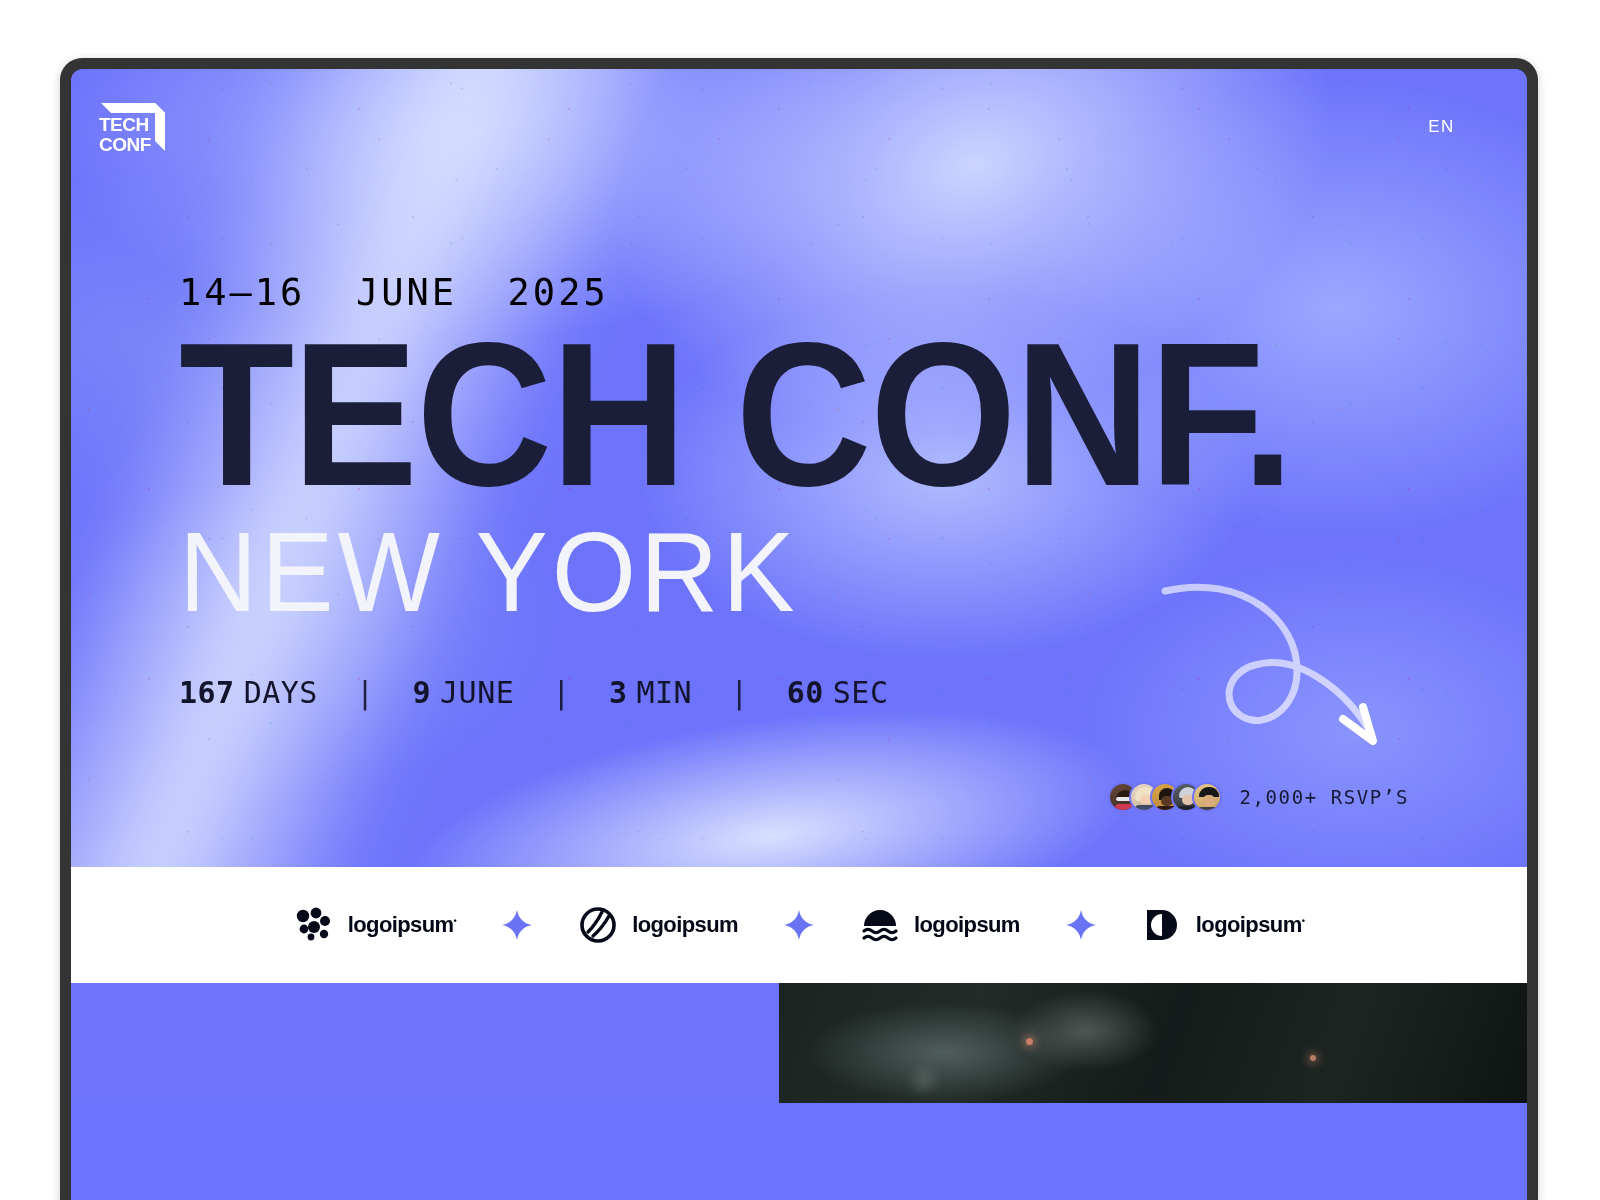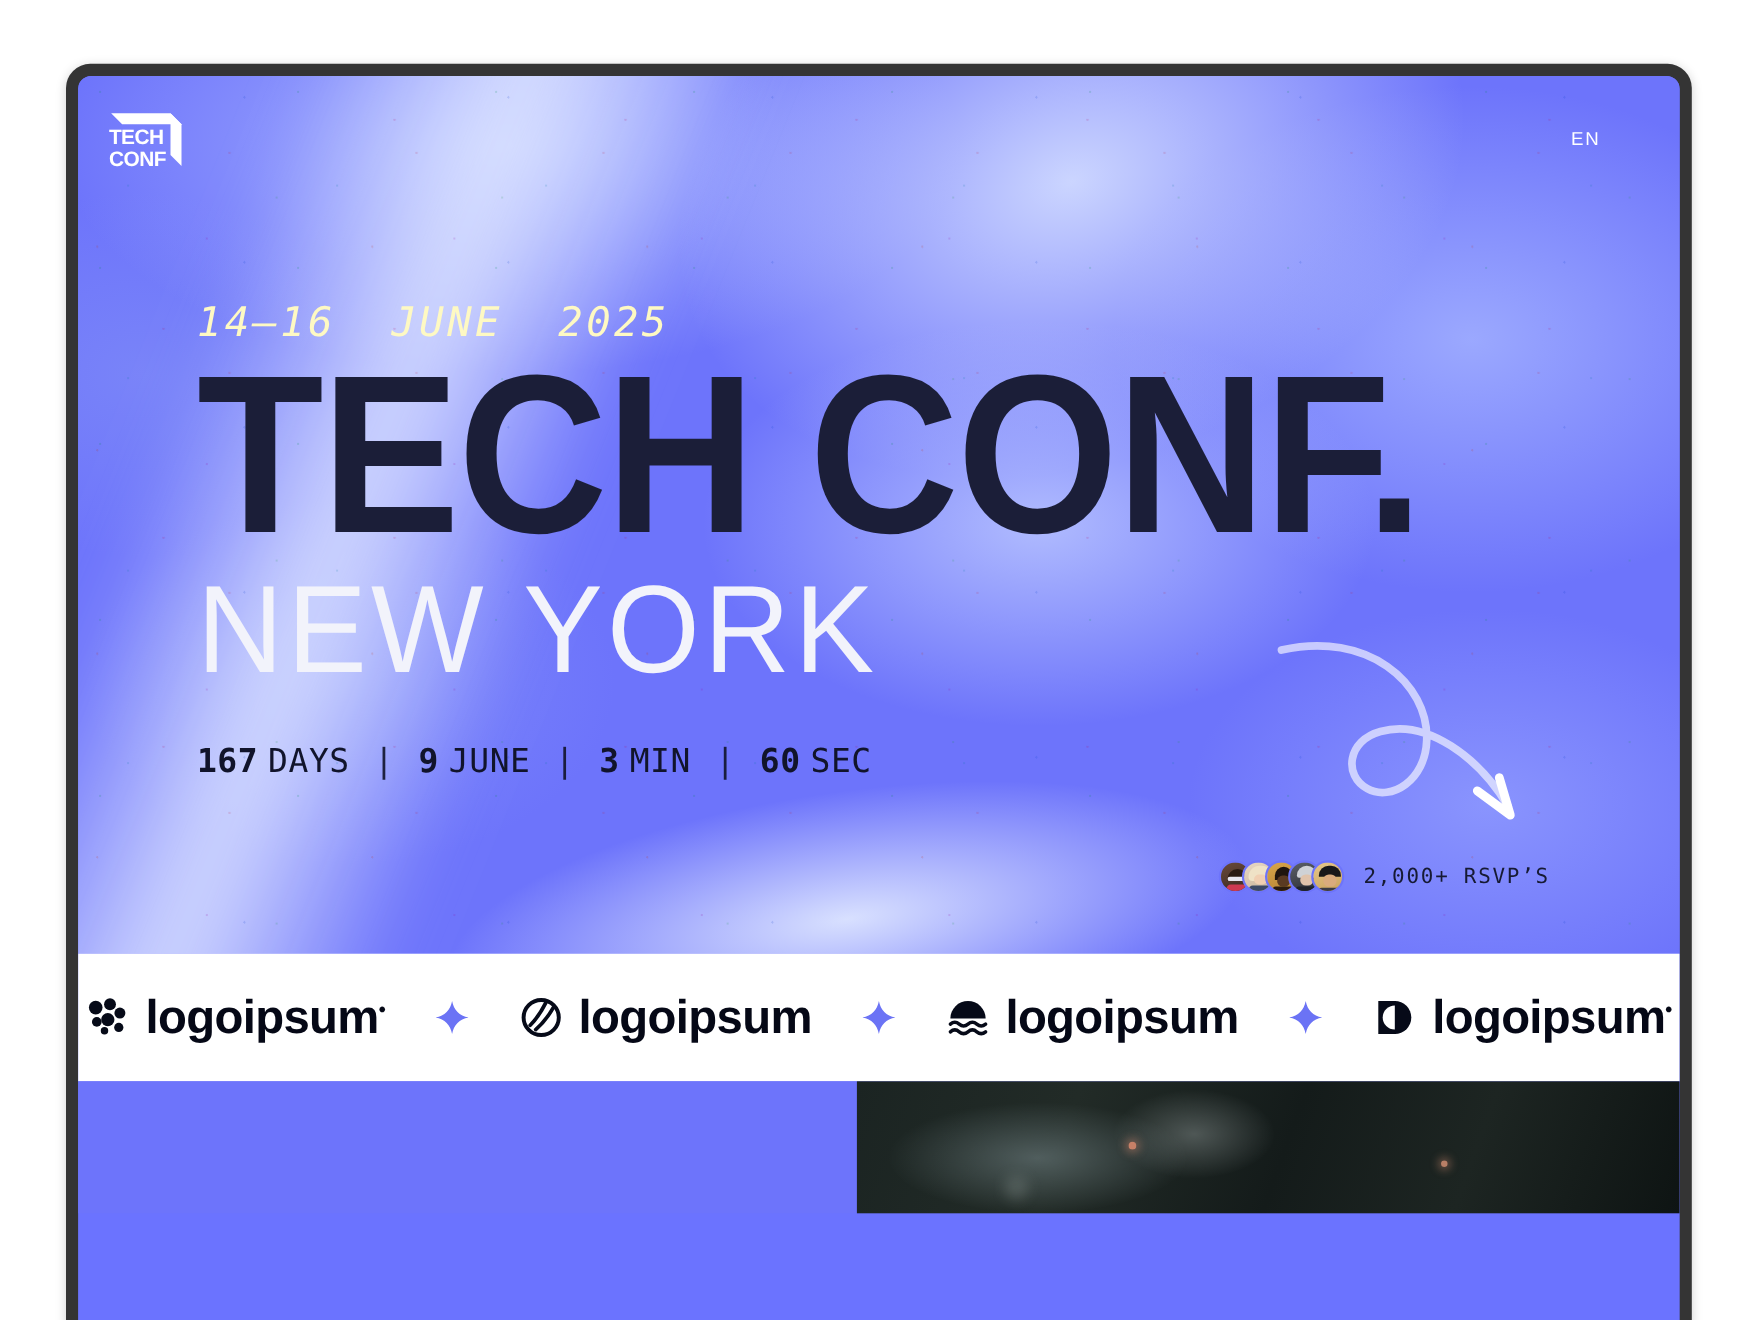--- a/index.html
+++ b/index.html
@@ -88,42 +88,42 @@
     color:#fff; font-size:17px; letter-spacing:1.6px; font-weight:400;
     cursor:pointer; margin-top:18px;
   }
 
   
   #hero-content{
     position:absolute; left:108px; top:202px; z-index:5;
   }
   #event-date{
     font-family:"DejaVu Sans Mono","Liberation Mono",monospace;
-    font-size:37px; letter-spacing:3px; color:#fef9c3;
-    font-weight:500; white-space:pre;font-style:italic;
+    font-size:37px; letter-spacing:3px; color:#000000;
+    font-weight:500; white-space:pre;
   }
   #event-title{
     margin-top:10px;
     font-family:"Liberation Sans Narrow","Liberation Sans",sans-serif;
     font-weight:900; font-size:205px; line-height:.88;
     color:#1b1e38; letter-spacing:-2px;
     transform:scaleX(.92); transform-origin:left center;
     white-space:nowrap;
   }
   #event-city{
     margin-top:12px;
     font-size:113px; line-height:1; font-weight:300;
     color:#f2f3fb; letter-spacing:4px; white-space:nowrap;
     transform:scaleX(.96); transform-origin:left center;
   }
   #countdown{
     margin-top:46px;
     display:flex; align-items:center;
     font-family:"DejaVu Sans Mono","Liberation Mono",monospace;
-    font-size:30px; color:#11142b; letter-spacing:.5px;
+    font-size:30px; color:#11142b; letter-spacing:.5px;gap:16px;
   }
   .cd-unit{ display:flex; align-items:baseline; gap:9px; }
   .cd-value{ font-weight:700; }
   .cd-label{ font-weight:400; }
   .cd-sep{ margin:0 22px; color:#11142b; opacity:.9; font-weight:300; }
 
   
   #cta-block{ position:absolute; right:118px; top:690px; z-index:5; }
   #swirl-arrow{
     position:absolute; right:12px; top:-190px;
@@ -154,21 +154,21 @@
   }
 
   
   #logo-strip{
     position:relative; width:100%; height:116px;
     background:#fff; display:flex; align-items:center;
     justify-content:center; gap:0; padding:0 90px;
   }
   .brand{ display:flex; align-items:center; gap:14px; }
   .brand-name{
-    font-size:43px; font-weight:700; color:#050816;
+    font-size:22px; font-weight:700; color:#050816;
     letter-spacing:-.6px;
   }
   .brand-name sup{ font-size:.42em; vertical-align:super; }
   .sparkle{ margin:0 46px; flex:0 0 auto; }
 
   
   #below-fold{ position:relative; width:100%; height:120px; display:flex; }
   #below-left{ width:48.6%; background:#6d74fb; }
   #below-right{
     width:51.4%;

